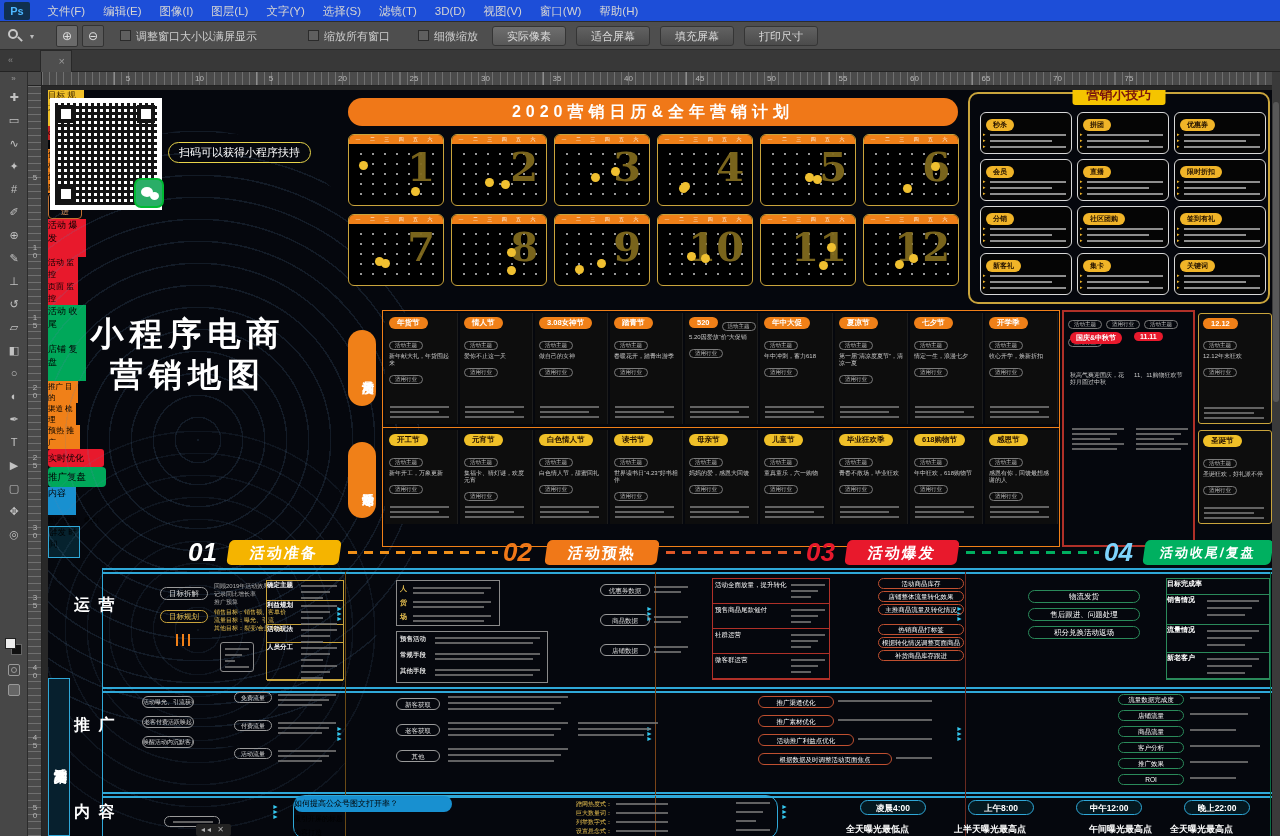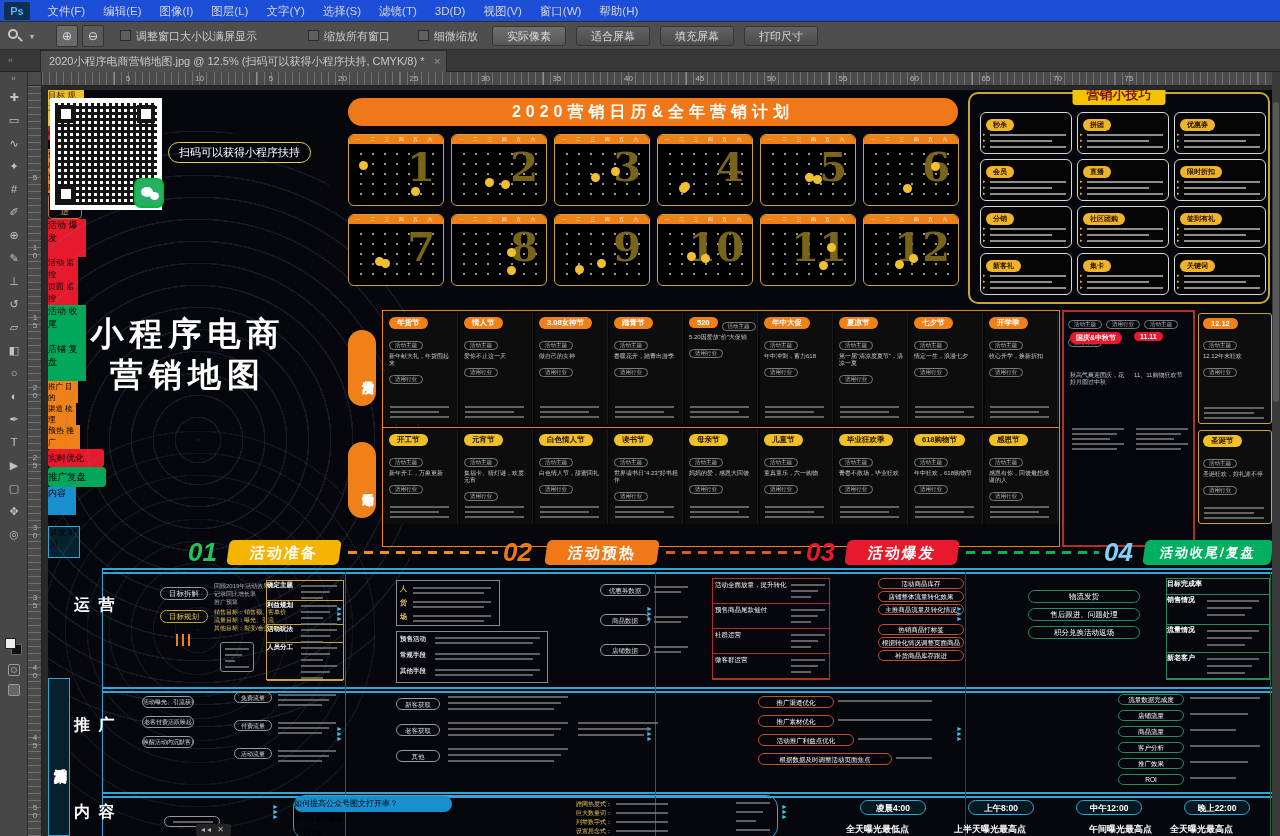--- a/index.html
+++ b/index.html
@@ -112,21 +112,20 @@
   <span class="abs" style="left:30px;top:10px;color:#bbb;font-size:8px">▾</span>
   <span class="tbtn" style="left:56px;background:#6a6a6a">⊕</span>
   <span class="tbtn" style="left:82px">⊖</span>
   <span id="opt-checks"><div class="cbx" style="left: 120px;"></div><div class="cblab" style="left: 136px;">调整窗口大小以满屏显示</div><div class="cbx" style="left: 308px;"></div><div class="cblab" style="left: 324px;">缩放所有窗口</div><div class="cbx" style="left: 418px;"></div><div class="cblab" style="left: 434px;">细微缩放</div></span>
   <span id="opt-btns"><div class="obtn" style="left: 492px; width: 74px; background: linear-gradient(rgb(110, 110, 110), rgb(88, 88, 88));">实际像素</div><div class="obtn" style="left: 576px; width: 74px;">适合屏幕</div><div class="obtn" style="left: 660px; width: 74px;">填充屏幕</div><div class="obtn" style="left: 744px; width: 74px;">打印尺寸</div></span>
 </div>
 
 <div id="tabbar">
   <span class="abs" style="left:8px;top:5px;color:#8a8a8a;font-size:9px">«</span>
   <div id="doctab">
-    <span>2020小程序电商营销地图.jpg @ 12.5% (扫码可以获得小程序扶持, CMYK/8) *</span>
     <span id="tabclose">×</span>
   </div>
 </div>
 
 <div id="ruler-top">
     <div class="rnum" style="left: 76px; top: 2px;">5</div>
     <div class="rnum" style="left: 147.5px; top: 2px;">10</div>
     <div class="rnum" style="left: 219px; top: 2px;">5</div>
     <div class="rnum" style="left: 290.5px; top: 2px;">20</div>
     <div class="rnum" style="left: 362px; top: 2px;">25</div>
@@ -352,21 +351,21 @@
       <div class="acard abs" style="left: 862px; top: 340px; width: 73px; height: 94px;"><div class="atit atitY">618购物节</div><div class="atag">活动主题</div><div class="athm">年中狂欢，618购物节</div><div class="atag">适用行业</div><div class="abar abs" style="left: 5px; top: 76px; width: 59px;"></div><div class="abar abs" style="left: 5px; top: 81px; width: 49px;"></div><div class="abar abs" style="left: 5px; top: 86px; width: 59px;"></div></div>
       <div class="acard abs" style="left: 937px; top: 340px; width: 73px; height: 94px;"><div class="atit atitY">感恩节</div><div class="atag">活动主题</div><div class="athm">感恩有你，回馈最想感谢的人</div><div class="atag">适用行业</div><div class="abar abs" style="left: 5px; top: 76px; width: 59px;"></div><div class="abar abs" style="left: 5px; top: 81px; width: 49px;"></div><div class="abar abs" style="left: 5px; top: 86px; width: 59px;"></div></div>
     </div>
   <div id="promobox"><div class="pill atitR" style="left: 6px; top: 20px; max-width: 62px; padding: 1px 6px; font-size: 7px; border-radius: 8px;">国庆&amp;中秋节</div><div class="atag" style="left: 6px; top: 46px;">活动主题</div><div class="abs" style="left: 6px; top: 60px; width: 58px; position: absolute; color: rgb(200, 200, 200); font-size: 6px; line-height: 7px;">秋高气爽迎国庆，花好月圆过中秋</div><div class="atag" style="left: 6px; top: 96px;">适用行业</div><div class="abar abs" style="left: 8px; top: 116px; width: 52px;"></div><div class="abar abs" style="left: 8px; top: 121px; width: 45px;"></div><div class="abar abs" style="left: 8px; top: 126px; width: 38px;"></div><div class="abar abs" style="left: 8px; top: 131px; width: 52px;"></div><div class="abar abs" style="left: 8px; top: 136px; width: 45px;"></div><div class="pill atitR" style="left: 70px; top: 20px; max-width: 62px; padding: 1px 6px; font-size: 7px; border-radius: 8px;">11.11</div><div class="atag" style="left: 70px; top: 46px;">活动主题</div><div class="abs" style="left: 70px; top: 60px; width: 58px; position: absolute; color: rgb(200, 200, 200); font-size: 6px; line-height: 7px;">11、11购物狂欢节</div><div class="atag" style="left: 70px; top: 96px;">适用行业</div><div class="abar abs" style="left: 72px; top: 116px; width: 52px;"></div><div class="abar abs" style="left: 72px; top: 121px; width: 45px;"></div><div class="abar abs" style="left: 72px; top: 126px; width: 38px;"></div><div class="abar abs" style="left: 72px; top: 131px; width: 52px;"></div><div class="abar abs" style="left: 72px; top: 136px; width: 45px;"></div></div>
   <div id="rightpromos">
       <div class="acard acardb abs" style="left: 1150px; top: 223px; width: 74px; height: 111px;"><div class="atit ">12.12</div><div class="atag">活动主题</div><div class="athm">12.12年末狂欢</div><div class="atag">适用行业</div><div class="abar abs" style="left: 5px; top: 93px; width: 60px;"></div><div class="abar abs" style="left: 5px; top: 98px; width: 50px;"></div><div class="abar abs" style="left: 5px; top: 103px; width: 60px;"></div></div>
       <div class="acard acardb abs" style="left: 1150px; top: 340px; width: 74px; height: 94px;"><div class="atit atitY">圣诞节</div><div class="atag">活动主题</div><div class="athm">圣诞狂欢，好礼派不停</div><div class="atag">适用行业</div><div class="abar abs" style="left: 5px; top: 76px; width: 60px;"></div><div class="abar abs" style="left: 5px; top: 81px; width: 50px;"></div><div class="abar abs" style="left: 5px; top: 86px; width: 60px;"></div></div>
     </div>
 
   <div id="phaseband">
-      <div class="pnum" style="left: 140px; color: #22c55e;">01</div>
+      <div class="pnum" style="left: 140px; color: #ffffff;">01</div>
       <div class="pbadge" style="left: 180px; width: 112px; background: rgb(245, 180, 0);">活动准备</div>
       <div class="pnum" style="left: 455px; color: rgb(240, 120, 24);">02</div>
       <div class="pbadge" style="left: 498px; width: 112px; background: rgb(240, 120, 24);">活动预热</div>
       <div class="pnum" style="left: 758px; color: rgb(232, 25, 44);">03</div>
       <div class="pbadge" style="left: 798px; width: 112px; background: rgb(232, 25, 44);">活动爆发</div>
       <div class="pnum" style="left: 1056px; color: #7dd3fc;">04</div>
       <div class="pbadge" style="left: 1096px; width: 128px; background: rgb(0, 176, 96); font-size: 13px;">活动收尾/复盘</div>
       <div class="pdash" style="left: 300px; width: 150px; background: repeating-linear-gradient(90deg, rgb(240, 144, 24) 0px, rgb(240, 144, 24) 9px, transparent 9px, transparent 16px);"></div>
       <div class="pdash" style="left: 618px; width: 135px; background: repeating-linear-gradient(90deg, rgb(224, 88, 40) 0px, rgb(224, 88, 40) 9px, transparent 9px, transparent 16px);"></div>
       <div class="pdash" style="left: 918px; width: 133px; background: repeating-linear-gradient(90deg, rgb(0, 176, 96) 0px, rgb(0, 176, 96) 9px, transparent 9px, transparent 16px);"></div>

